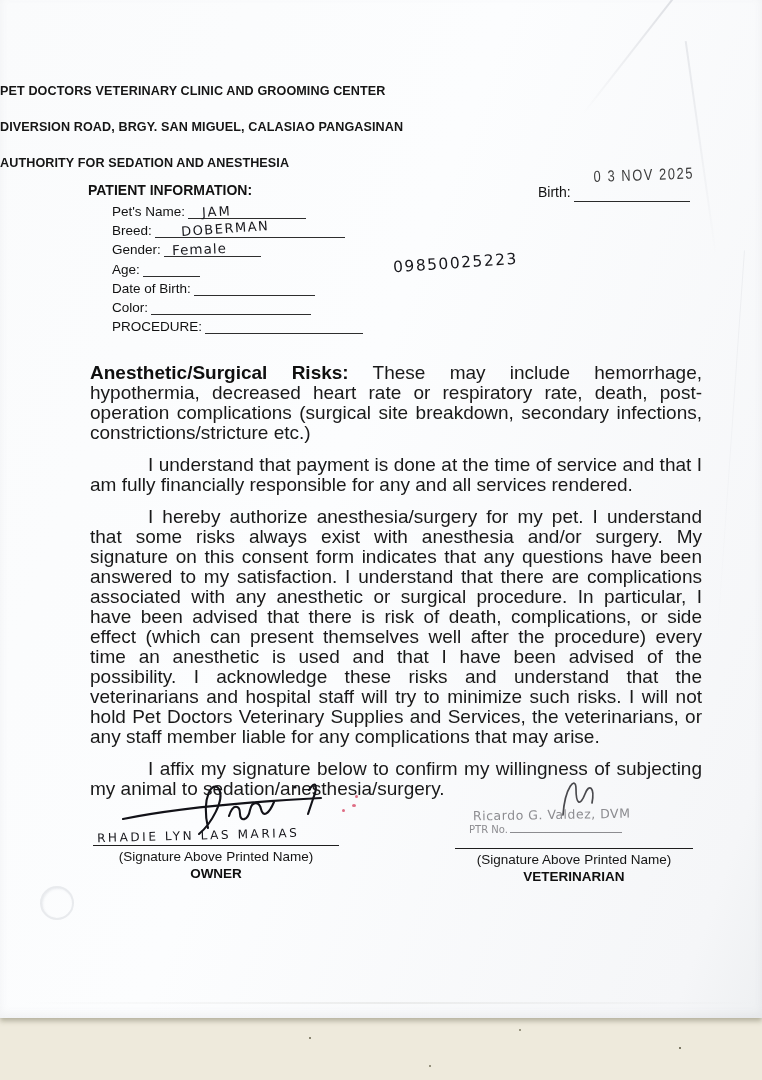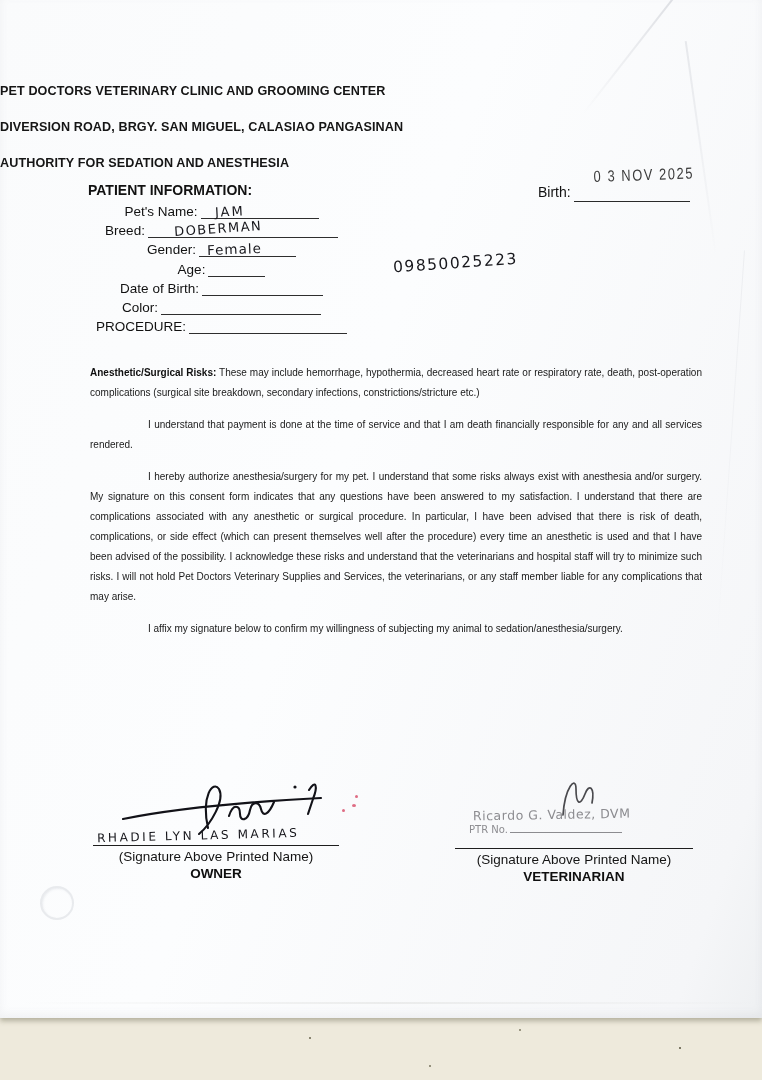--- a/index.html
+++ b/index.html
@@ -43,40 +43,40 @@
 
   .date-group{position:absolute;left:538px;top:184px;font-size:14px;}
   .date-label{display:inline-block;color:#111;}
   .date-line{position:absolute;left:36px;top:17px;width:116px;border-bottom:1.4px solid #2a2a2a;}
   .date-stamp{
     position:absolute;left:56px;top:-16px;white-space:nowrap;
     font-size:16px;font-weight:500;color:#3b3b3b;letter-spacing:2px;
     transform:rotate(-2deg) scaleX(.8);transform-origin:left bottom;
   }
 
-  .fields{position:absolute;left:96px;top:204px;font-size:13.5px;text-align:center;}
+  .fields{position:absolute;left:112px;top:204px;font-size:13.5px;}
   .frow{height:19.2px;white-space:nowrap;}
   .flabel{color:#111;}
   .fline{display:inline-block;position:relative;border-bottom:1.4px solid #2e2e2e;height:14px;vertical-align:bottom;margin-left:3px;}
   .w-petname{width:118px}.w-species{width:183px}.w-breed{width:190px}.w-gender{width:97px}
   .w-age{width:57px}.w-dob{width:121px}.w-color{width:160px}.w-proc{width:158px}
 
   .hand{
     font-family:"DejaVu Sans",sans-serif;color:#17171c;white-space:nowrap;
     position:absolute;
   }
   .hand-petname{left:14px;bottom:-1px;font-size:13px;letter-spacing:2px;transform:rotate(-3deg);}
   .hand-breed{left:26px;bottom:1px;font-size:13px;letter-spacing:1.5px;transform:rotate(-4deg);}
   .hand-gender{left:8px;bottom:-1px;font-size:13.5px;letter-spacing:1px;transform:rotate(-2deg);}
   .hand-phone{
     position:absolute;left:393px;top:254px;font-family:"DejaVu Sans",sans-serif;
     font-size:15.5px;letter-spacing:1.5px;color:#17171c;transform:rotate(-4deg);
   }
 
-  .paras{position:absolute;left:90px;top:363px;width:612px;font-size:10px;line-height:20px;text-align:justify;color:#191919;}
+  .paras{position:absolute;left:90px;top:363px;width:612px;font-size:19px;line-height:20px;text-align:justify;color:#191919;}
   .paras p{margin:0 0 12px 0;}
   .paras p.indent{text-indent:58px;}
   .paras b{color:#0f0f0f;}
 
   .sig-owner{position:absolute;left:93px;top:788px;width:246px;text-align:center;font-size:13.5px;}
   .sig-owner .line-area{position:relative;height:57px;border-bottom:1.6px solid #1e1e1e;}
   .owner-sig-svg{position:absolute;left:20px;top:-14px;}
   .owner-printed{
     position:absolute;left:4px;top:40px;width:240px;text-align:left;
     font-family:"DejaVu Sans",sans-serif;font-size:12px;letter-spacing:2.6px;
@@ -152,21 +152,21 @@
     </div>
     <div class="frow">
       <span class="flabel">PROCEDURE:</span><span class="fline w-proc"></span>
     </div>
   </div>
 
   <div class="hand-phone">09850025223</div>
 
   <div class="paras">
     <p><b>Anesthetic/Surgical Risks:</b><span> These may include hemorrhage, hypothermia, decreased heart rate or respiratory rate, death, post-operation complications (surgical site breakdown, secondary infections, constrictions/stricture etc.)</span></p>
-    <p class="indent">I understand that payment is done at the time of service and that I am death financially responsible for any and all services rendered.</p>
+    <p class="indent">I understand that payment is done at the time of service and that I am fully financially responsible for any and all services rendered.</p>
     <p class="indent">I hereby authorize anesthesia/surgery for my pet. I understand that some risks always exist with anesthesia and/or surgery. My signature on this consent form indicates that any questions have been answered to my satisfaction. I understand that there are complications associated with any anesthetic or surgical procedure. In particular, I have been advised that there is risk of death, complications, or side effect (which can present themselves well after the procedure) every time an anesthetic is used and that I have been advised of the possibility. I acknowledge these risks and understand that the veterinarians and hospital staff will try to minimize such risks. I will not hold Pet Doctors Veterinary Supplies and Services, the veterinarians, or any staff member liable for any complications that may arise.</p>
     <p class="indent">I affix my signature below to confirm my willingness of subjecting my animal to sedation/anesthesia/surgery.</p>
   </div>
 
   <div class="red-marks">
     <span class="red-dot rd1"></span>
       <span class="red-dot rd2"></span>
       <span class="red-dot rd3"></span>
   </div>
 

